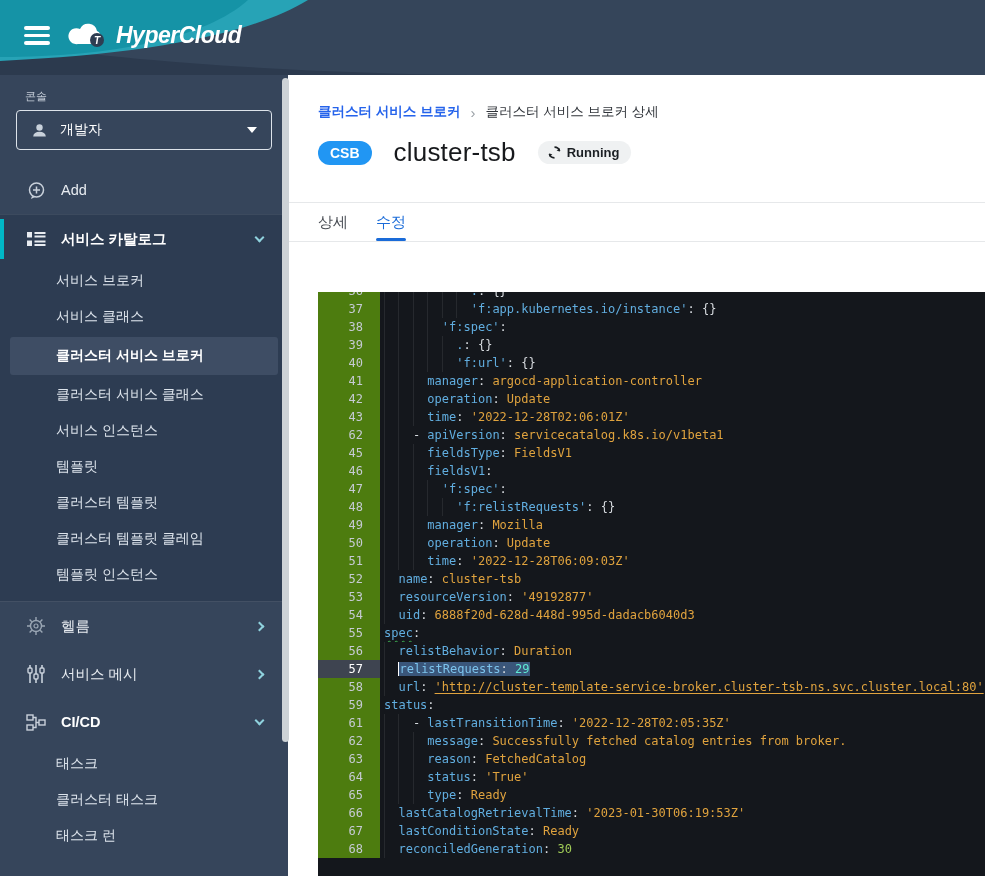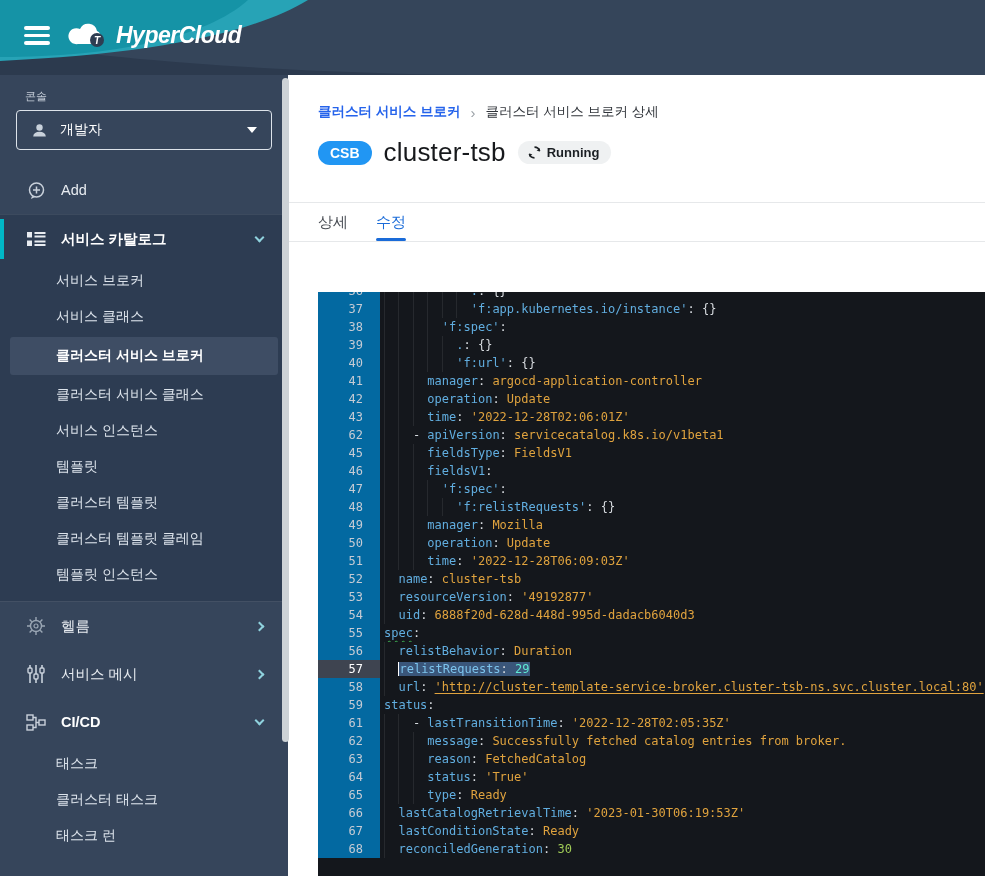--- a/index.html
+++ b/index.html
@@ -34,36 +34,36 @@
   .nav-sub { height:36px; display:flex; align-items:center; padding-left:56px; font-size:14px; color:#DDE4EC; cursor:pointer; }
   .nav-sub.active { background:#3E4D64; border-radius:3px; margin:2px 10px; padding-left:46px; height:38px; font-weight:bold; color:#fff; }
   .sb-scroll { position:absolute; left:282px; top:78px; width:7px; height:664px; background:#CDD2D6; border-radius:4px; z-index:30; cursor:grab; }
 
   
   .main { position:absolute; left:288px; top:75px; width:697px; height:801px; background:#fff; }
   .breadcrumb { display:flex; align-items:center; gap:10px; padding:28px 0 0 30px; font-size:13.5px; }
   .breadcrumb .link { color:#2563EB; font-weight:bold; cursor:pointer; }
   .breadcrumb .sep { color:#9AA0A6; font-size:15px; }
   .breadcrumb .cur { color:#30343A; }
-  .title-row { display:flex; align-items:center; gap:12px; padding:16px 0 0 30px; }
+  .title-row { display:flex; align-items:center; gap:22px; padding:16px 0 0 30px; }
   .kind-badge { background:#2196F3; color:#fff; font-weight:bold; font-size:14px; padding:4px 12px; border-radius:14px; }
   .res-name { font-size:26px; color:#17191C; font-weight:500; letter-spacing:0.2px; }
   .status-pill { background:#EFF1F2; border-radius:14px; padding:4px 12px 4px 10px; display:flex; align-items:center; gap:6px;
                  font-size:13px; font-weight:bold; color:#1B1F23; }
   .tabs { border-top:1px solid #E6E8EA; border-bottom:1px solid #E6E8EA; margin-top:34px; height:40px;
           display:flex; align-items:center; gap:28px; padding-left:30px; }
   .tab { font-size:15px; color:#4A4E55; cursor:pointer; height:100%; display:flex; align-items:center; position:relative; }
   .tab.active { color:#1A6BD8; }
   .tab.active::after { content:""; position:absolute; left:0; right:0; bottom:0; height:3px; background:#1A6BD8; border-radius:2px; }
 
   
   .editor { position:absolute; left:30px; top:217px; right:0; bottom:0; background:#14171C; overflow:hidden; }
   .ed-lines { margin-top:-10px; }
   .ed-row { display:flex; height:18px; line-height:18px; font-family:"DejaVu Sans Mono", monospace; font-size:12px; }
-  .ed-num { width:62px; flex:none; background:#0369a1; color:#C6CBD4; text-align:right; padding-right:17px; }
+  .ed-num { width:62px; flex:none; background:#4d7c0f; color:#C6CBD4; text-align:right; padding-right:17px; }
   .ed-row.active .ed-num { background:#3E4450; color:#fff; }
   .ed-code { flex:1; white-space:pre; padding-left:4px; color:#D8DCE0; overflow:hidden; }
   .t-k { color:#61AEE0; }
   .t-v { color:#E0A33E; }
   .t-n { color:#9FCA56; }
   .t-p { color:#D8DCE0; }
   .t-u { color:#E0A33E; text-decoration:underline; text-underline-offset:2px; }
   .t-kw { color:#61AEE0; text-decoration:underline; text-decoration-style:wavy; text-decoration-color:#3BAE4F; text-decoration-thickness:1px; text-underline-offset:3px; }
   .t-sk { color:#7CC3EC; background:#3A567A; border-left:1px solid #fff; }
   .t-sp { color:#D8DCE0; background:#3A567A; }

